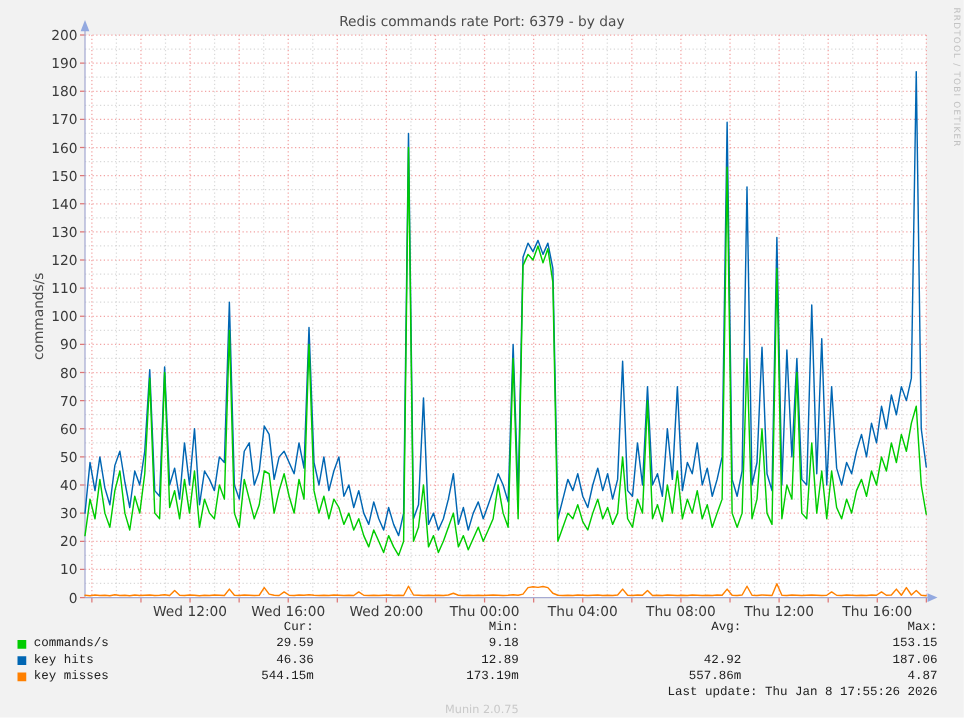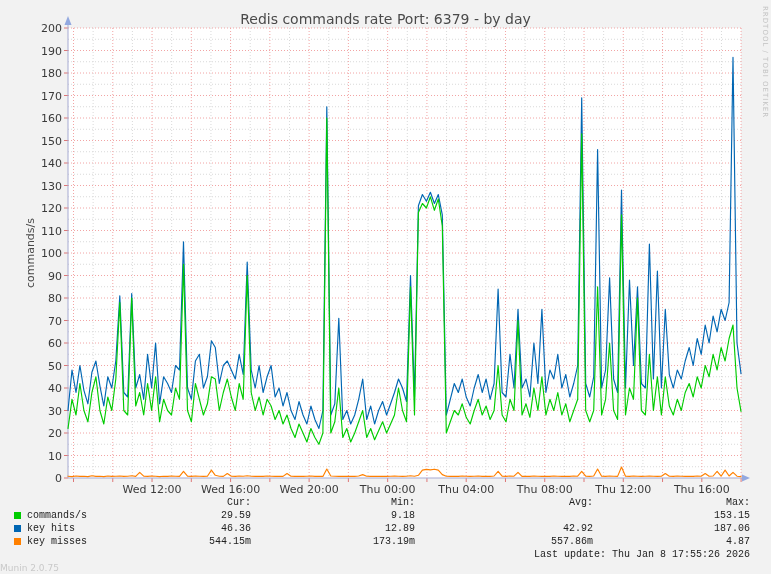--- a/index.html
+++ b/index.html
@@ -1,34 +1,34 @@
 <!DOCTYPE html>
 <html><head>
 <meta charset="utf-8">
 <style>
   html,body{margin:0;padding:0;}
   .page{position:relative;width:771px;height:574px;background:#f2f2f2;overflow:hidden;
         font-family:"DejaVu Sans","Liberation Sans",sans-serif;}
   .title{position:absolute;top:11px;left:0;width:771px;text-align:center;
-         font-size:14px;color:#4a4a4a;}
+         font-size:11px;color:#4a4a4a;}
   .ylabel{position:absolute;top:246px;left:-39px;width:140px;height:14px;text-align:center;
           font-size:11px;color:#4a4a4a;transform:rotate(-90deg);}
   .watermark{position:absolute;top:6px;right:2px;font-size:7px;color:#c2c2c2;
              writing-mode:vertical-rl;letter-spacing:1px;}
   svg.chart{position:absolute;left:0;top:0;}
   .legend{position:absolute;left:0;top:496px;width:695px;
           font-family:Liberation Mono, monospace;
           font-size:10px;color:#222;}
   .lrow{position:relative;height:13px;}
   .sq{position:absolute;left:14px;top:2.5px;width:7px;height:7px;}
   .lab{position:absolute;left:27px;top:1px;}
   .c1,.c2,.c3,.c4{position:absolute;left:0;top:1px;text-align:right;}
   .c1{width:251px;}.c2{width:415px;}.c3{width:578px;margin-left:15px;}.c4{width:750px;}
   .lastupdate{position:absolute;left:0;top:1px;width:750px;text-align:right;}
-  .version{position:absolute;left:0;top:563px;width:771px;text-align:left;
+  .version{position:absolute;left:0;top:563px;width:771px;text-align:center;
            font-family:"DejaVu Sans","Liberation Sans",sans-serif;
            font-size:9px;color:#c9c9c9;}
 </style>
 </head>
 <body>
 
 <div class="page">
   <div class="title">Redis commands rate Port: 6379 - by day</div>
   <div class="ylabel">commands/s</div>
   <div class="watermark">RRDTOOL / TOBI OETIKER</div>

